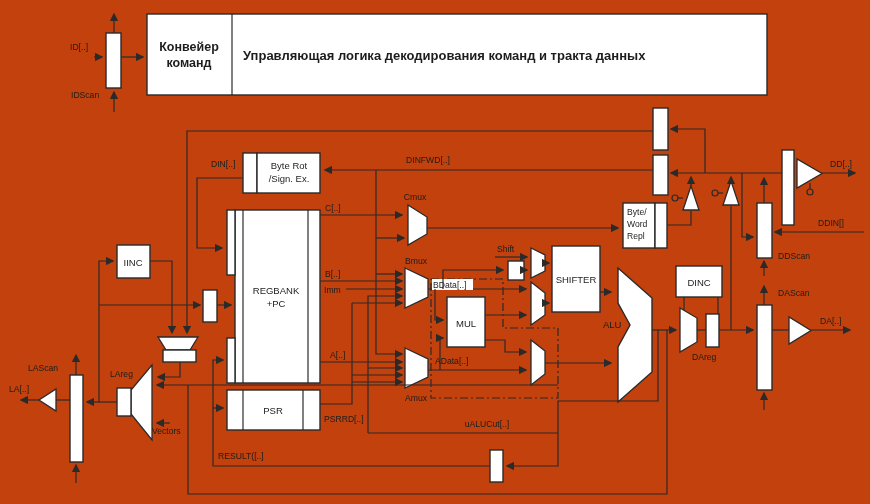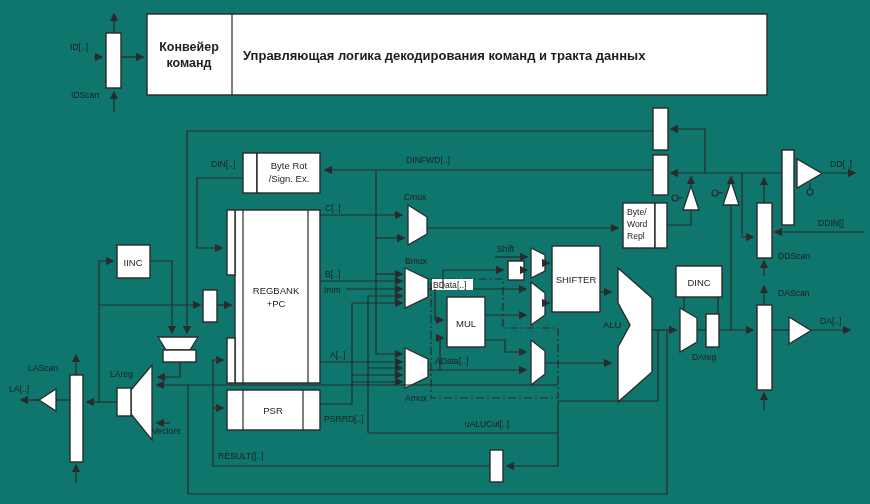--- a/index.html
+++ b/index.html
@@ -1,16 +1,16 @@
 <!DOCTYPE html>
 <html><head>
 <meta charset="utf-8">
 <style>
   html,body{margin:0;padding:0;background:#ffffff;}
-  .stage{width:870px;height:504px;position:relative;background:#0f766e;overflow:hidden;}
+  .stage{width:870px;height:504px;position:relative;background:#c2410c;overflow:hidden;}
   svg{font-family:"Liberation Sans","DejaVu Sans",sans-serif;}
   .lbl{font-size:8.6px;fill:#1d1d1d;}
   .lbl-mid{text-anchor:middle;}
   .box-lbl{font-size:9.5px;fill:#1d1d1d;}
   .title-lbl{font-size:13px;font-weight:bold;fill:#1d1d1d;}
   .pipe-lbl{font-size:12.5px;font-weight:bold;fill:#1d1d1d;text-anchor:middle;}
   .w{stroke:#2a2a2a;stroke-width:1.2;fill:none;}
   .bx{stroke:#2a2a2a;stroke-width:1.4;fill:#ffffff;}
   .mux{stroke:#2a2a2a;stroke-width:1.3;fill:#ffffff;}
   .dd{stroke:#2a2a2a;stroke-width:1.2;fill:none;stroke-dasharray:8 3 2 3;}

